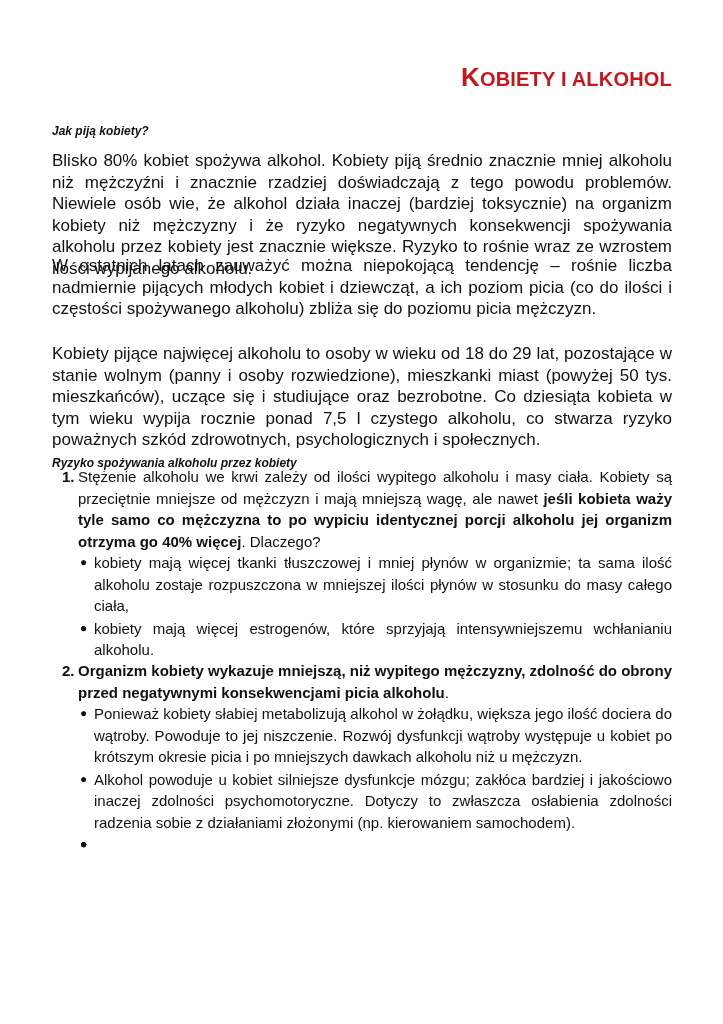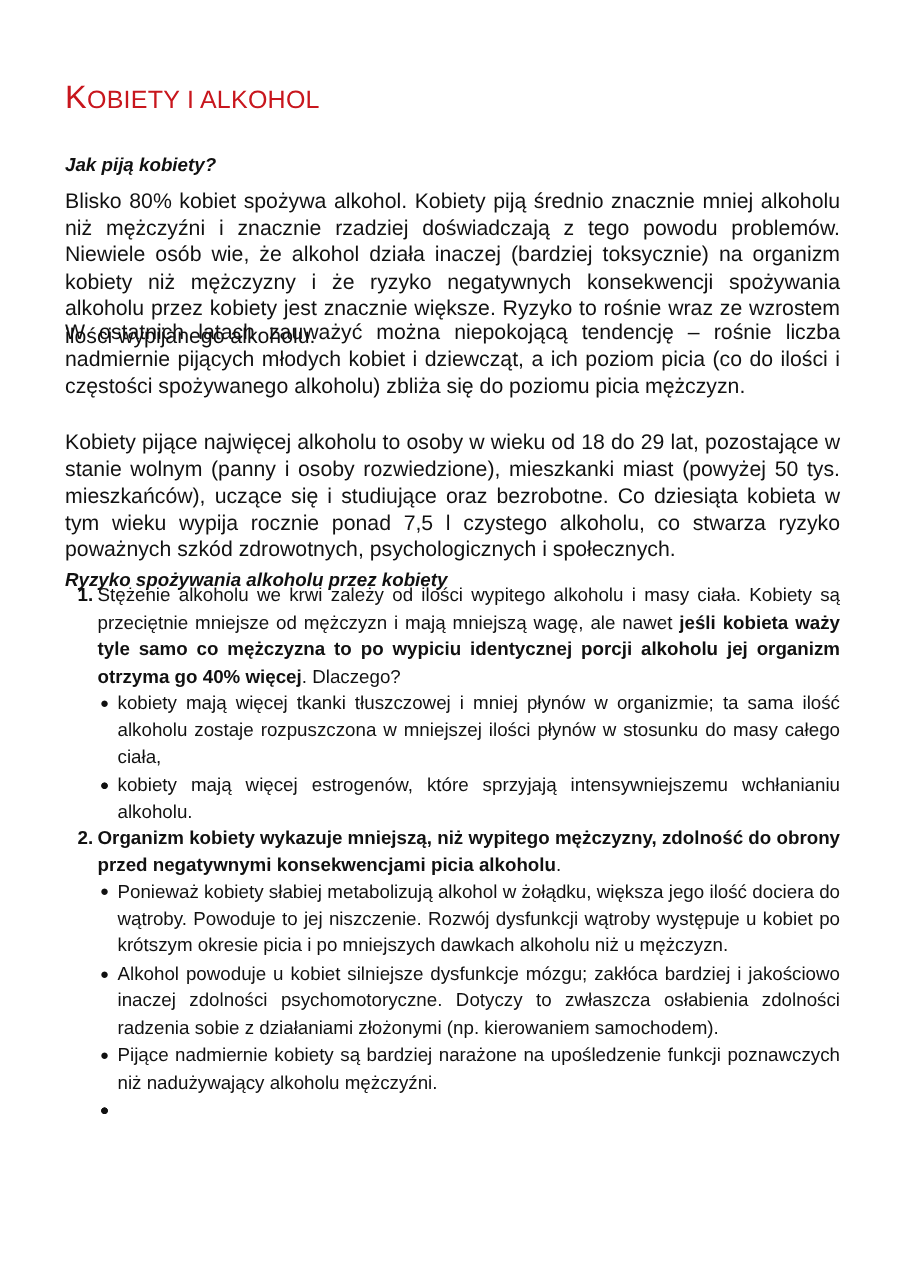--- a/index.html
+++ b/index.html
@@ -1,23 +1,23 @@
 <!DOCTYPE html>
 <html><head>
 <meta charset="utf-8">
 <style>
   html, body { margin: 0; padding: 0; background: #ffffff; }
   body { width: 723px; height: 1024px; overflow: hidden; position: relative;
     font-family: "Liberation Sans", "DejaVu Sans", sans-serif; color: #111; }
   .page { position: absolute; left: 52px; top: 0; width: 620px; }
-  .title { position: absolute; left: 0; top: 62px; width: 620px; text-align: left;
-    color: #c8161d; font-weight: normal; font-size: 22px; letter-spacing: 0.2px; }
+  .title { position: absolute; left: 0; top: 62px; width: 620px; text-align: right;
+    color: #c8161d; font-weight: bold; font-size: 22px; letter-spacing: 0.2px; }
   .title .big { font-size: 26px; }
   .title .sc { font-size: 20px; }
-  .h2 { position: absolute; left: 0; font-weight: bold; font-style: italic; font-size: 15px; }
+  .h2 { position: absolute; left: 0; font-weight: bold; font-style: italic; font-size: 12px; }
   .para { position: absolute; left: 0; width: 620px; font-size: 17px; line-height: 21.5px;
     text-align: justify; }
   .list { position: absolute; left: 0; width: 620px; font-size: 15px; line-height: 21.5px; }
   .num-item { position: relative; padding-left: 26px; text-align: justify; }
   .num-item .num { position: absolute; left: 10px; top: 0; font-weight: bold; }
   .bullets { margin: 0; padding: 0; list-style: none; }
   .bullets li { position: relative; padding-left: 42px; text-align: justify; margin-bottom: 1px; }
   .bullets li .dot { position: absolute; left: 28px; top: 0; font-size: 12px; }
   b { font-weight: bold; }
 </style>
@@ -51,20 +51,20 @@
   </div>
 
   <div class="list" style="top:660px">
     <div class="num-item">
       <span class="num">2.</span>
       <b>Organizm kobiety wykazuje mniejszą, niż wypitego mężczyzny, zdolność do obrony przed negatywnymi konsekwencjami picia alkoholu</b><span>.</span>
     </div>
     <ul class="bullets">
       <li><span class="dot">●</span><span>Ponieważ kobiety słabiej metabolizują alkohol w żołądku, większa jego ilość dociera do wątroby. Powoduje to jej niszczenie. Rozwój dysfunkcji wątroby występuje u kobiet po krótszym okresie picia i po mniejszych dawkach alkoholu niż u mężczyzn.</span></li>
       <li><span class="dot">●</span><span>Alkohol powoduje u kobiet silniejsze dysfunkcje mózgu; zakłóca bardziej i jakościowo inaczej zdolności psychomotoryczne. Dotyczy to zwłaszcza osłabienia zdolności radzenia sobie z działaniami złożonymi (np. kierowaniem samochodem).</span></li>
-      <li><span class="dot">●</span><span>Pijące nadmiernie kobiety są bardziej narażone na upośledzenie funkcji poznawczych niż nadużywający alkoholu mężczyźni.</span></li>
+      <li><span class="dot">●</span></li>
       <li><span class="dot">●</span></li>
       <li><span class="dot">●</span></li>
       <li><span class="dot">●</span></li>
     </ul>
   </div>
 
 </div>
 
 </body></html>

